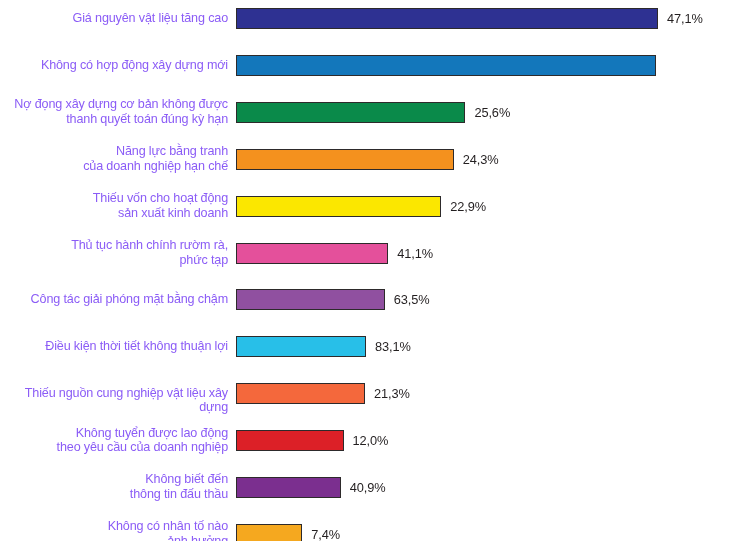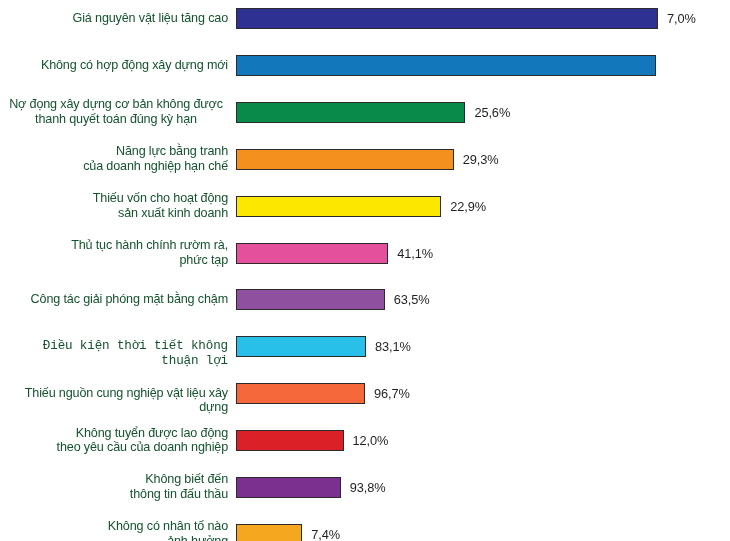--- a/index.html
+++ b/index.html
@@ -25,21 +25,21 @@
     width: 730px;
     height: 0;
   }
   .cat-label {
     position: absolute;
     right: 502px;           
     width: 224px;
     text-align: right;
     font-size: 12.6px;
     line-height: 14.6px;
-    color: #14532d;
+    color: #8b5cf6;
     letter-spacing: -0.15px;
     white-space: pre-line;
   }
   .bar-track {
     position: absolute;
     left: 236px;
     height: 21px;
   }
   .bar {
     height: 21px;
@@ -59,44 +59,44 @@
 </head>
 <body>
 
 <div id="chart">
 
 <div class="row" style="top: 8px;">
       <div class="cat-label" style="top: 2.7px;">Giá nguyên vật liệu tăng cao</div>
       <div class="bar-track" style="width: 422.016px;">
         <div class="bar" style="width: 100%; background: rgb(46, 49, 146); border-color: rgb(45, 42, 43);"></div>
       </div>
-      <div class="val-label" style="left: 667.016px;">7,0%</div>
+      <div class="val-label" style="left: 667.016px;">47,1%</div>
     </div>
     <div class="row" style="top: 54.9px;">
       <div class="cat-label" style="top: 2.7px;">Không có hợp động xây dựng mới</div>
       <div class="bar-track" style="width: 420.224px;">
         <div class="bar" style="width: 100%; background: rgb(19, 119, 187); border-color: rgb(45, 42, 43);"></div>
       </div>
       <div class="val-label" style="left: 704px; margin-left: 26px;">46,9%</div>
     </div>
     <div class="row" style="top: 101.8px;">
-      <div class="cat-label" style="top: -4.6px; text-align: center;">Nợ đọng xây dựng cơ bản không được
+      <div class="cat-label" style="top: -4.6px;">Nợ đọng xây dựng cơ bản không được
 thanh quyết toán đúng kỳ hạn</div>
       <div class="bar-track" style="width: 229.376px;">
         <div class="bar" style="width: 100%; background: rgb(10, 138, 74); border-color: rgb(45, 42, 43);"></div>
       </div>
       <div class="val-label" style="left: 474.376px;">25,6%</div>
     </div>
     <div class="row" style="top: 148.7px;">
       <div class="cat-label" style="top: -4.6px;">Năng lực bằng tranh
 của doanh nghiệp hạn chế</div>
       <div class="bar-track" style="width: 217.728px;">
         <div class="bar" style="width: 100%; background: rgb(244, 145, 30); border-color: rgb(45, 42, 43);"></div>
       </div>
-      <div class="val-label" style="left: 462.728px;">29,3%</div>
+      <div class="val-label" style="left: 462.728px;">24,3%</div>
     </div>
     <div class="row" style="top: 195.6px;">
       <div class="cat-label" style="top: -4.6px;">Thiếu vốn cho hoạt động
 sản xuất kinh doanh</div>
       <div class="bar-track" style="width: 205.184px;">
         <div class="bar" style="width: 100%; background: rgb(251, 231, 0); border-color: rgb(45, 42, 43);"></div>
       </div>
       <div class="val-label" style="left: 450.184px;">22,9%</div>
     </div>
     <div class="row" style="top: 242.5px;">
@@ -108,48 +108,48 @@
       <div class="val-label" style="left: 397.32px;">41,1%</div>
     </div>
     <div class="row" style="top: 289.4px;">
       <div class="cat-label" style="top: 2.7px;">Công tác giải phóng mặt bằng chậm</div>
       <div class="bar-track" style="width: 148.736px;">
         <div class="bar" style="width: 100%; background: rgb(144, 80, 160); border-color: rgb(45, 42, 43);"></div>
       </div>
       <div class="val-label" style="left: 393.736px;">63,5%</div>
     </div>
     <div class="row" style="top: 336.3px;">
-      <div class="cat-label" style="top: 2.7px; font-family: Liberation Mono, monospace;">Điều kiện thời tiết không thuận lợi</div>
+      <div class="cat-label" style="top: 2.7px;">Điều kiện thời tiết không thuận lợi</div>
       <div class="bar-track" style="width: 129.92px;">
         <div class="bar" style="width: 100%; background: rgb(40, 191, 232); border-color: rgb(45, 42, 43);"></div>
       </div>
       <div class="val-label" style="left: 374.92px;">83,1%</div>
     </div>
     <div class="row" style="top: 383.2px;">
       <div class="cat-label" style="top: 2.7px;">Thiếu nguồn cung nghiệp vật liệu xây dựng</div>
       <div class="bar-track" style="width: 129.024px;">
         <div class="bar" style="width: 100%; background: rgb(244, 104, 60); border-color: rgb(45, 42, 43);"></div>
       </div>
-      <div class="val-label" style="left: 374.024px;">96,7%</div>
+      <div class="val-label" style="left: 374.024px;">21,3%</div>
     </div>
     <div class="row" style="top: 430.1px;">
       <div class="cat-label" style="top: -4.6px;">Không tuyển được lao động
 theo yêu cầu của doanh nghiệp</div>
       <div class="bar-track" style="width: 107.52px;">
         <div class="bar" style="width: 100%; background: rgb(220, 32, 39); border-color: rgb(45, 42, 43);"></div>
       </div>
       <div class="val-label" style="left: 352.52px;">12,0%</div>
     </div>
     <div class="row" style="top: 477px;">
       <div class="cat-label" style="top: -4.6px;">Không biết đến
 thông tin đấu thầu</div>
       <div class="bar-track" style="width: 104.832px;">
         <div class="bar" style="width: 100%; background: rgb(123, 47, 143); border-color: rgb(45, 42, 43);"></div>
       </div>
-      <div class="val-label" style="left: 349.832px;">93,8%</div>
+      <div class="val-label" style="left: 349.832px;">40,9%</div>
     </div>
     <div class="row" style="top: 523.9px;">
       <div class="cat-label" style="top: -4.6px;">Không có nhân tố nào
 ảnh hưởng</div>
       <div class="bar-track" style="width: 66.304px;">
         <div class="bar" style="width: 100%; background: rgb(245, 168, 31); border-color: rgb(45, 42, 43);"></div>
       </div>
       <div class="val-label" style="left: 311.304px;">7,4%</div>
     </div>
   </div>

